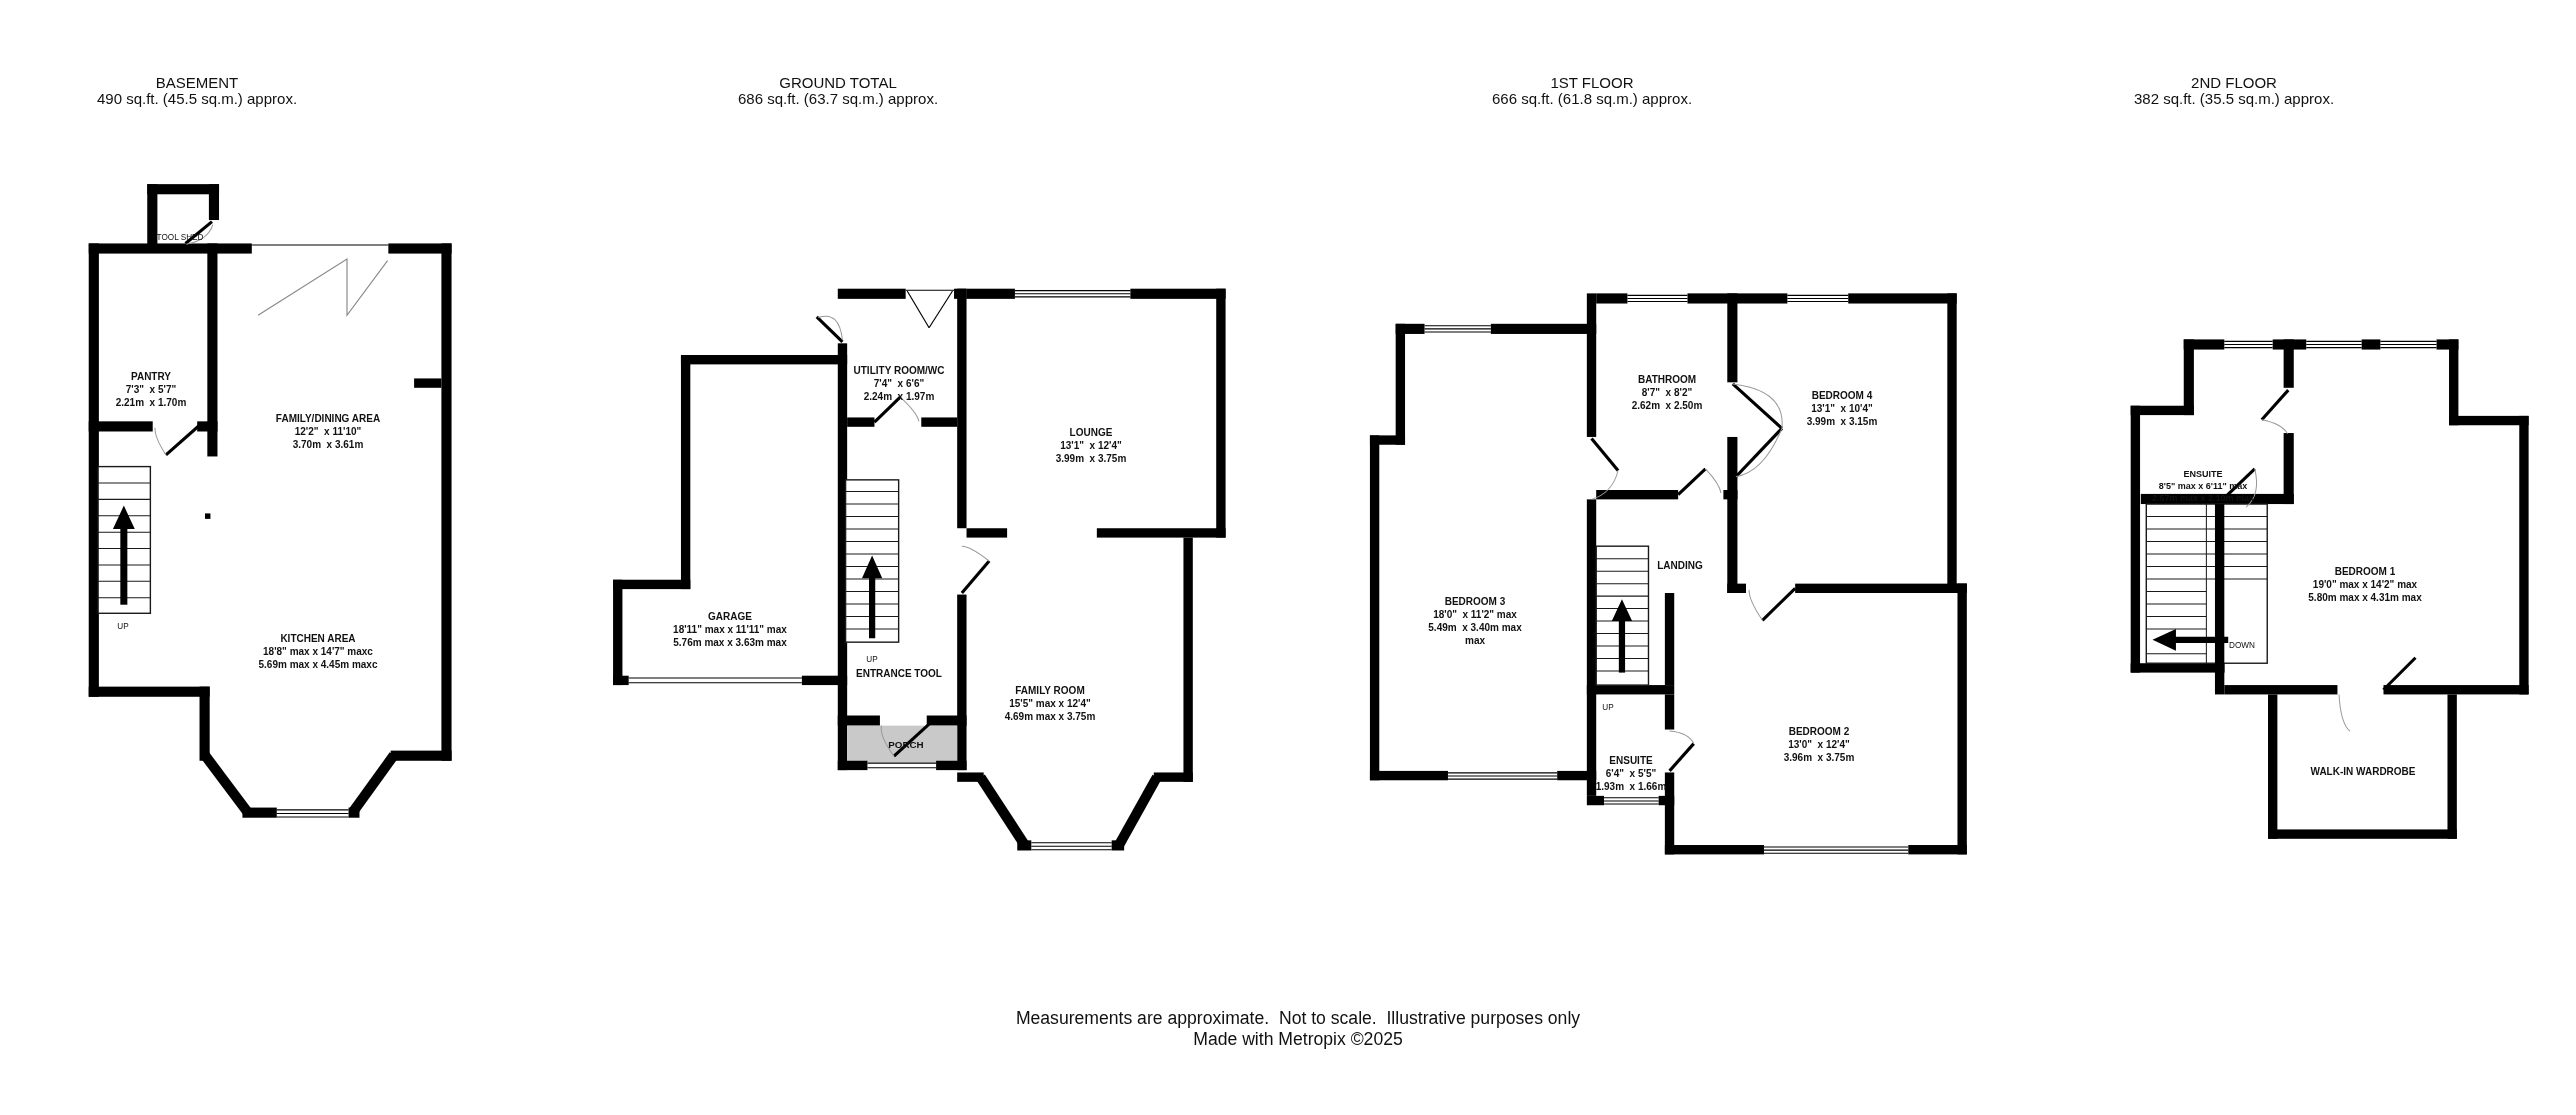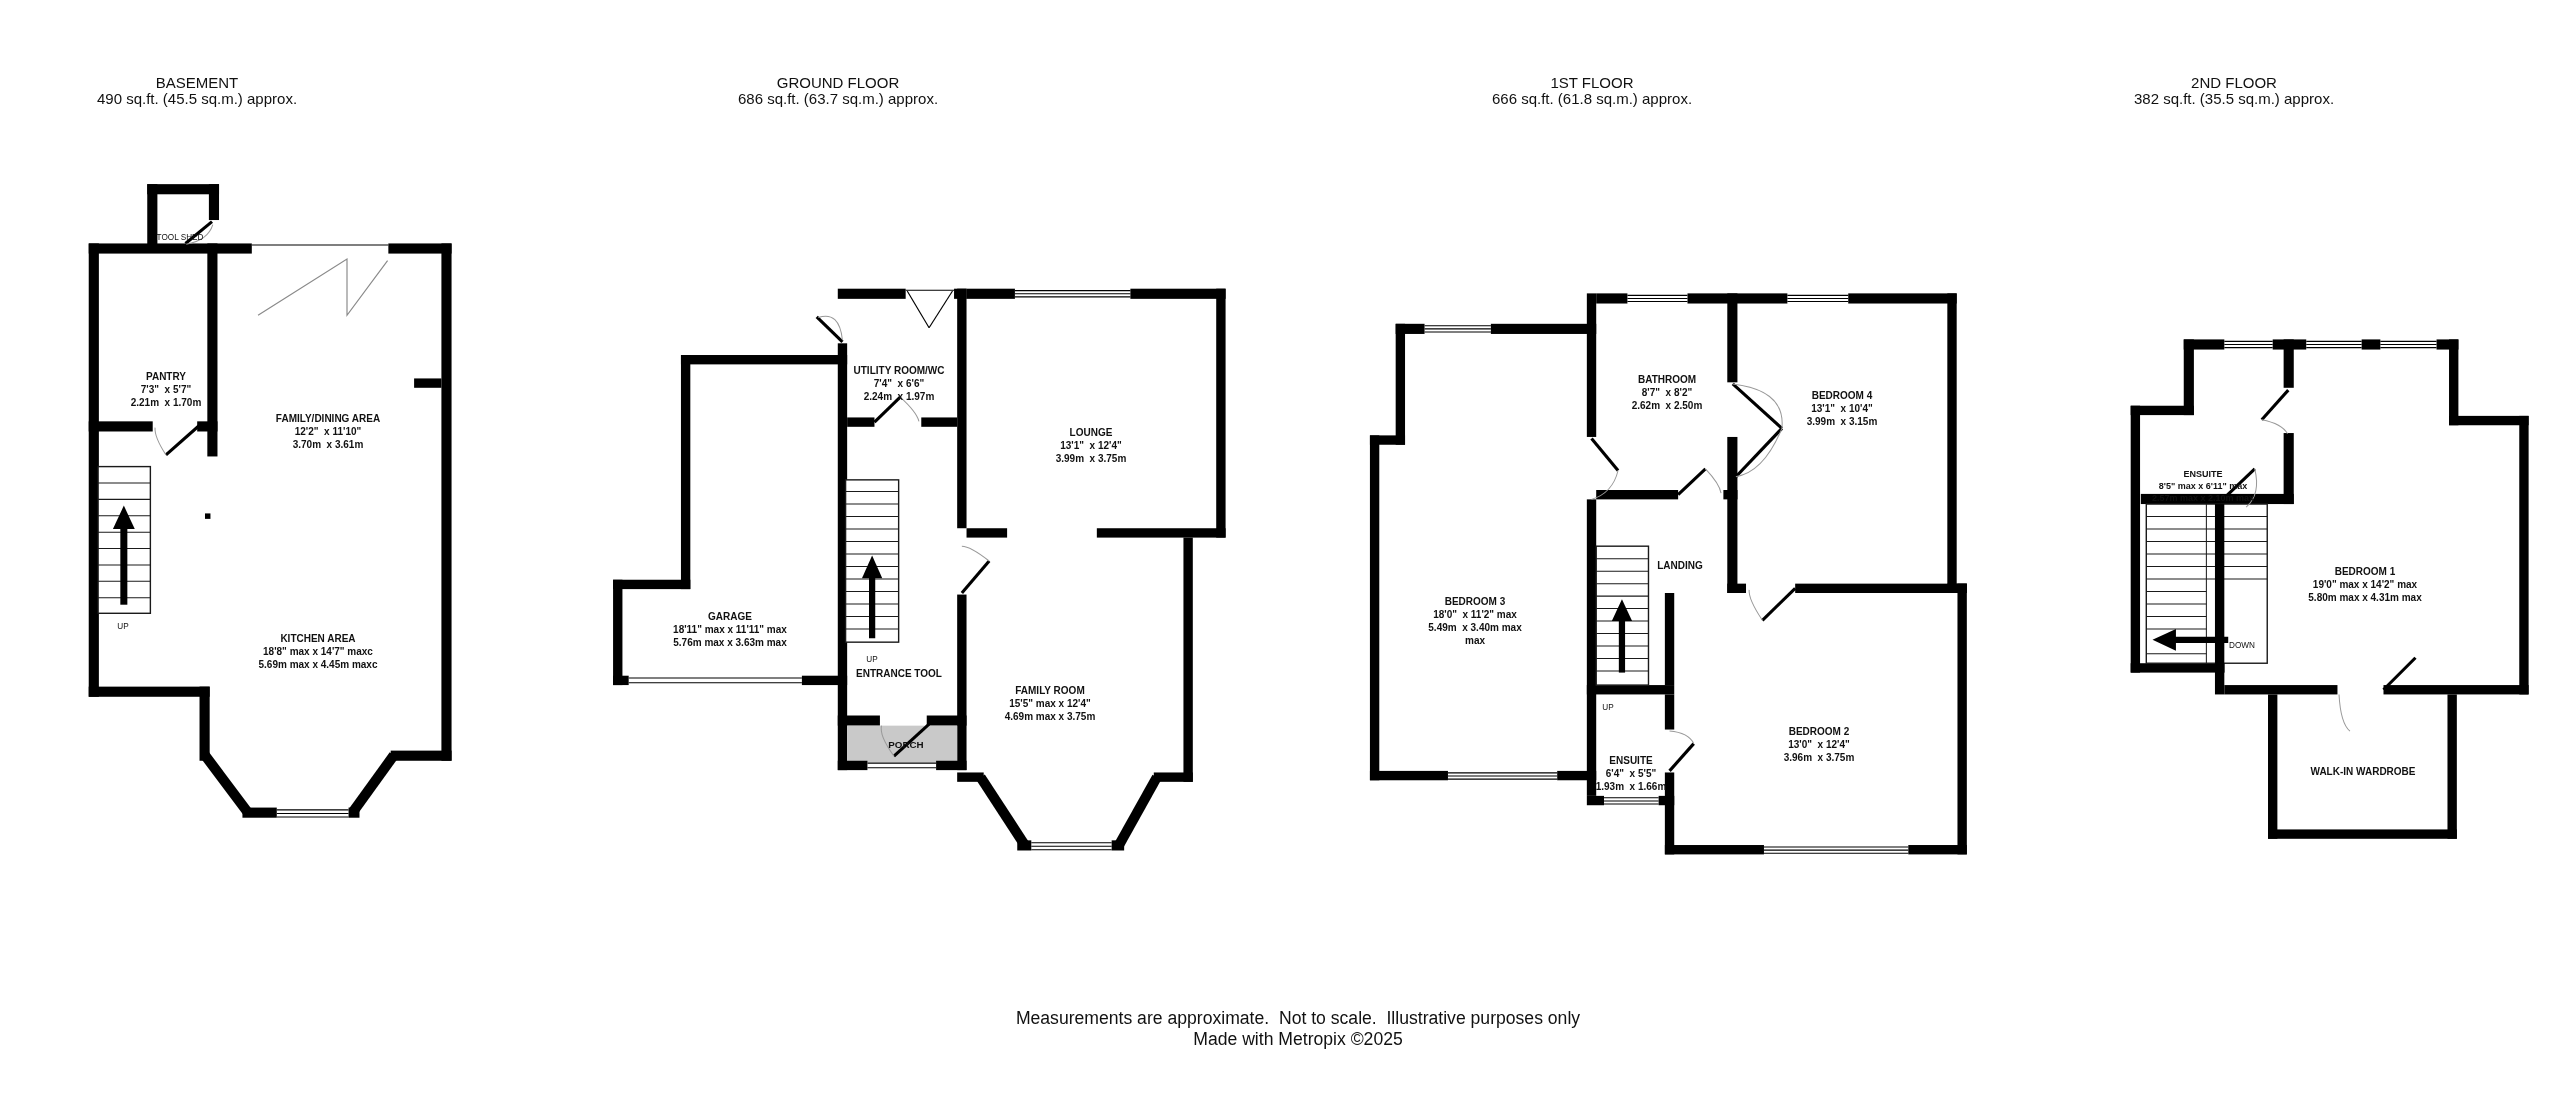--- a/index.html
+++ b/index.html
@@ -322,26 +322,26 @@
     </g>
     <g fill="none" stroke="#999" stroke-width="1.3">
       <path d="M2898,538 Q2924,543 2931,556"></path>
           <path d="M2889,601 Q2897,634 2878,650"></path>
       <path d="M2997,890 Q2999,927 3011,937"></path>
     </g>
   </g>
 </svg>
 
 <div class="hdr" style="left:197px;top:75px"><div>BASEMENT</div><div>490 sq.ft. (45.5 sq.m.) approx.</div></div>
-<div class="hdr" style="left:838px;top:75px"><div>GROUND FLOOR</div><div>686 sq.ft. (63.7 sq.m.) approx.</div></div>
+<div class="hdr" style="left:838px;top:75px"><div>GROUND TOTAL</div><div>686 sq.ft. (63.7 sq.m.) approx.</div></div>
 <div class="hdr" style="left:1592px;top:75px"><div>1ST FLOOR</div><div>666 sq.ft. (61.8 sq.m.) approx.</div></div>
 <div class="hdr" style="left:2234px;top:75px"><div>2ND FLOOR</div><div>382 sq.ft. (35.5 sq.m.) approx.</div></div>
 
 <div class="rl sm" style="left:180px;top:231px"><div>TOOL SHED</div></div>
-<div class="rl" style="left:166px;top:344px">
+<div class="rl" style="left:151px;top:344px">
   <div>PANTRY</div><div>7'3"  x 5'7"</div><div>2.21m  x 1.70m</div></div>
 <div class="rl" style="left:328px;top:386px">
   <div>FAMILY/DINING AREA</div><div>12'2"  x 11'10"</div><div>3.70m  x 3.61m</div></div>
 <div class="rl" style="left:318px;top:606px">
   <div>KITCHEN AREA</div><div>18'8" max x 14'7" maxc</div><div>5.69m max x 4.45m maxc</div></div>
 <div class="rl sm" style="left:123px;top:620px"><div>UP</div></div>
 
 <div class="rl" style="left:899px;top:338px">
   <div>UTILITY ROOM/WC</div><div>7'4"  x 6'6"</div><div>2.24m  x 1.97m</div></div>
 <div class="rl" style="left:1091px;top:400px">

